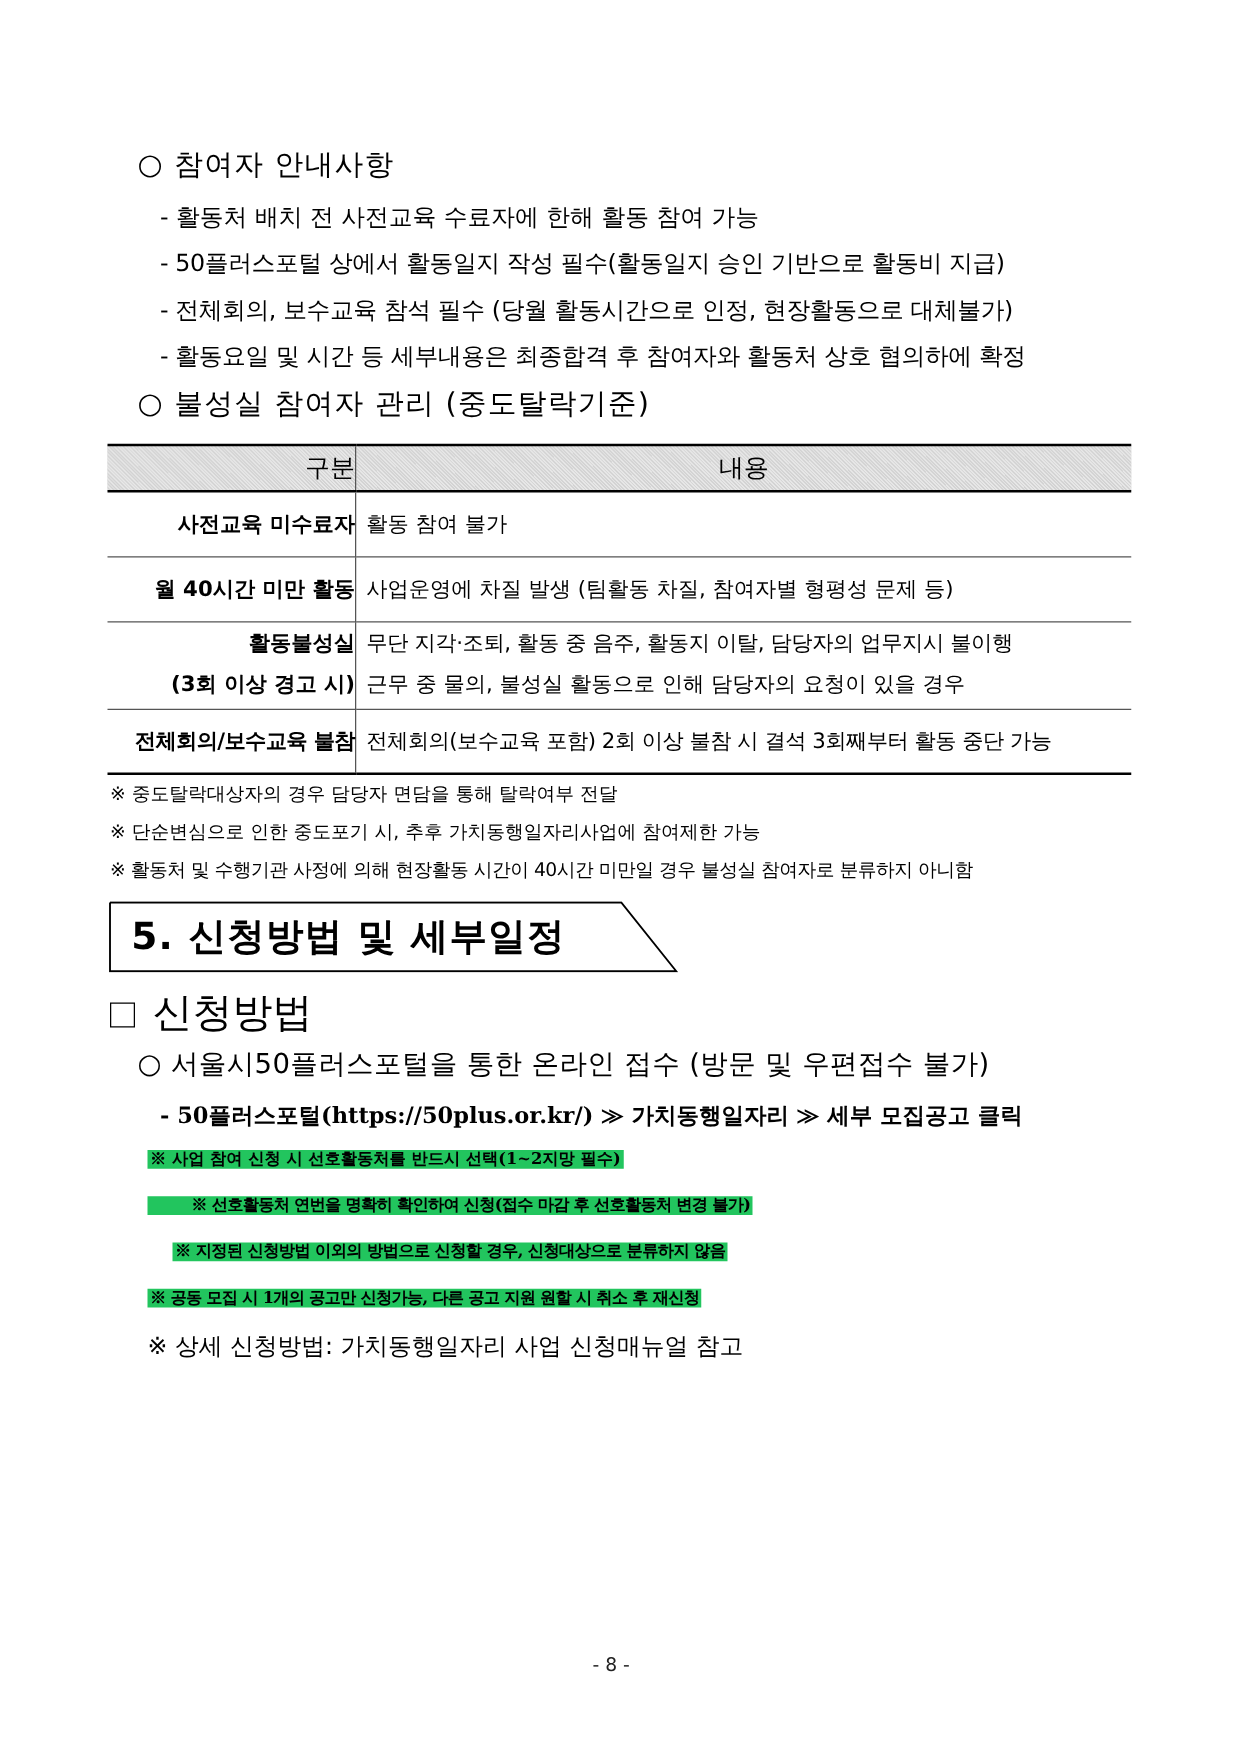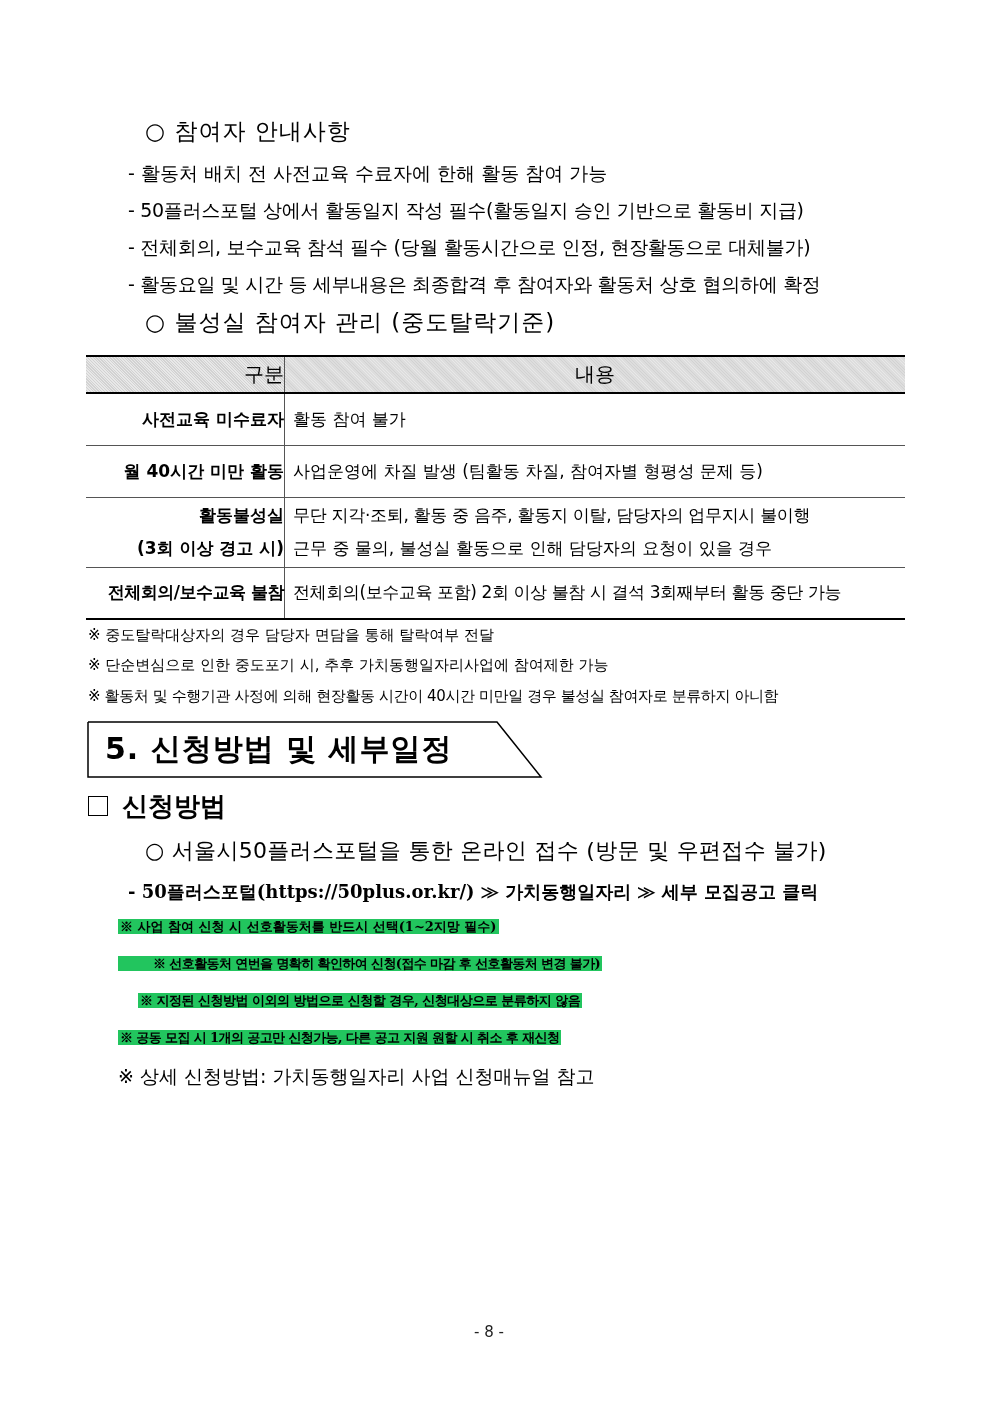--- a/index.html
+++ b/index.html
@@ -1,21 +1,21 @@
 <!DOCTYPE html>
 <html><head>
   <meta charset="utf-8">
   <style>
     html, body { margin: 0; padding: 0; background: #ffffff; }
     body {
       width: 992px; height: 1403px; position: relative; overflow: hidden;
       font-family: "DejaVu Sans", "Liberation Sans", sans-serif; color: #000;
     }
     .abs { position: absolute; white-space: nowrap; }
-    .h-circle { font-size: 23px; letter-spacing: 1px; margin-left: 35px; }
+    .h-circle { font-size: 23px; letter-spacing: 1px; }
     .dash-line { font-size: 19px; letter-spacing: 0px; }
     table.mgmt {
       position: absolute; left: 86px; top: 355px; width: 819px;
       border-collapse: collapse; font-size: 17px;
     }
     table.mgmt th {
       height: 33px; font-weight: normal; font-size: 20px;
       background-color: #dcdcdc;
       background-image: repeating-linear-gradient(45deg, #e8e8e8 0 1px, #d2d2d2 1px 2px);
       border-top: 2px solid #000; border-bottom: 2px solid #000;
@@ -27,21 +27,21 @@
     table.mgmt .c1 { width: 198px; text-align: right; font-weight: bold; font-size: 17px; border-right: 1px solid #555; padding: 0; }
     table.mgmt th.c1 { font-weight: normal; font-size: 20px; }
     .note { font-size: 15px; }
     .sec-title {
       position: absolute; left: 87px; top: 721px; width: 455px; height: 56px;
     }
     .sec-title svg { position: absolute; left: 0; top: 0; }
     .sec-title span {
       position: absolute; left: 18px; top: 8px; font-size: 30px; font-weight: bold; letter-spacing: 1px;
     }
-    .sq-head { font-size: 26px; font-weight: bold; }
+    .sq-head { font-size: 32px; font-weight: normal; }
     .sq-box {
       display: inline-block; width: 18px; height: 18px; border: 1.5px solid #000; margin-right: 14px; vertical-align: -1px;
     }
     .hl {
       background: #22c55e; font-size: 13px; font-weight: bold; font-family: "DejaVu Serif", "Liberation Serif", serif; padding: 0 2px;
     }
     .plain-note { font-size: 19px; }
     .pagenum { font-size: 15px; color: #222; }
   </style>
 </head>

